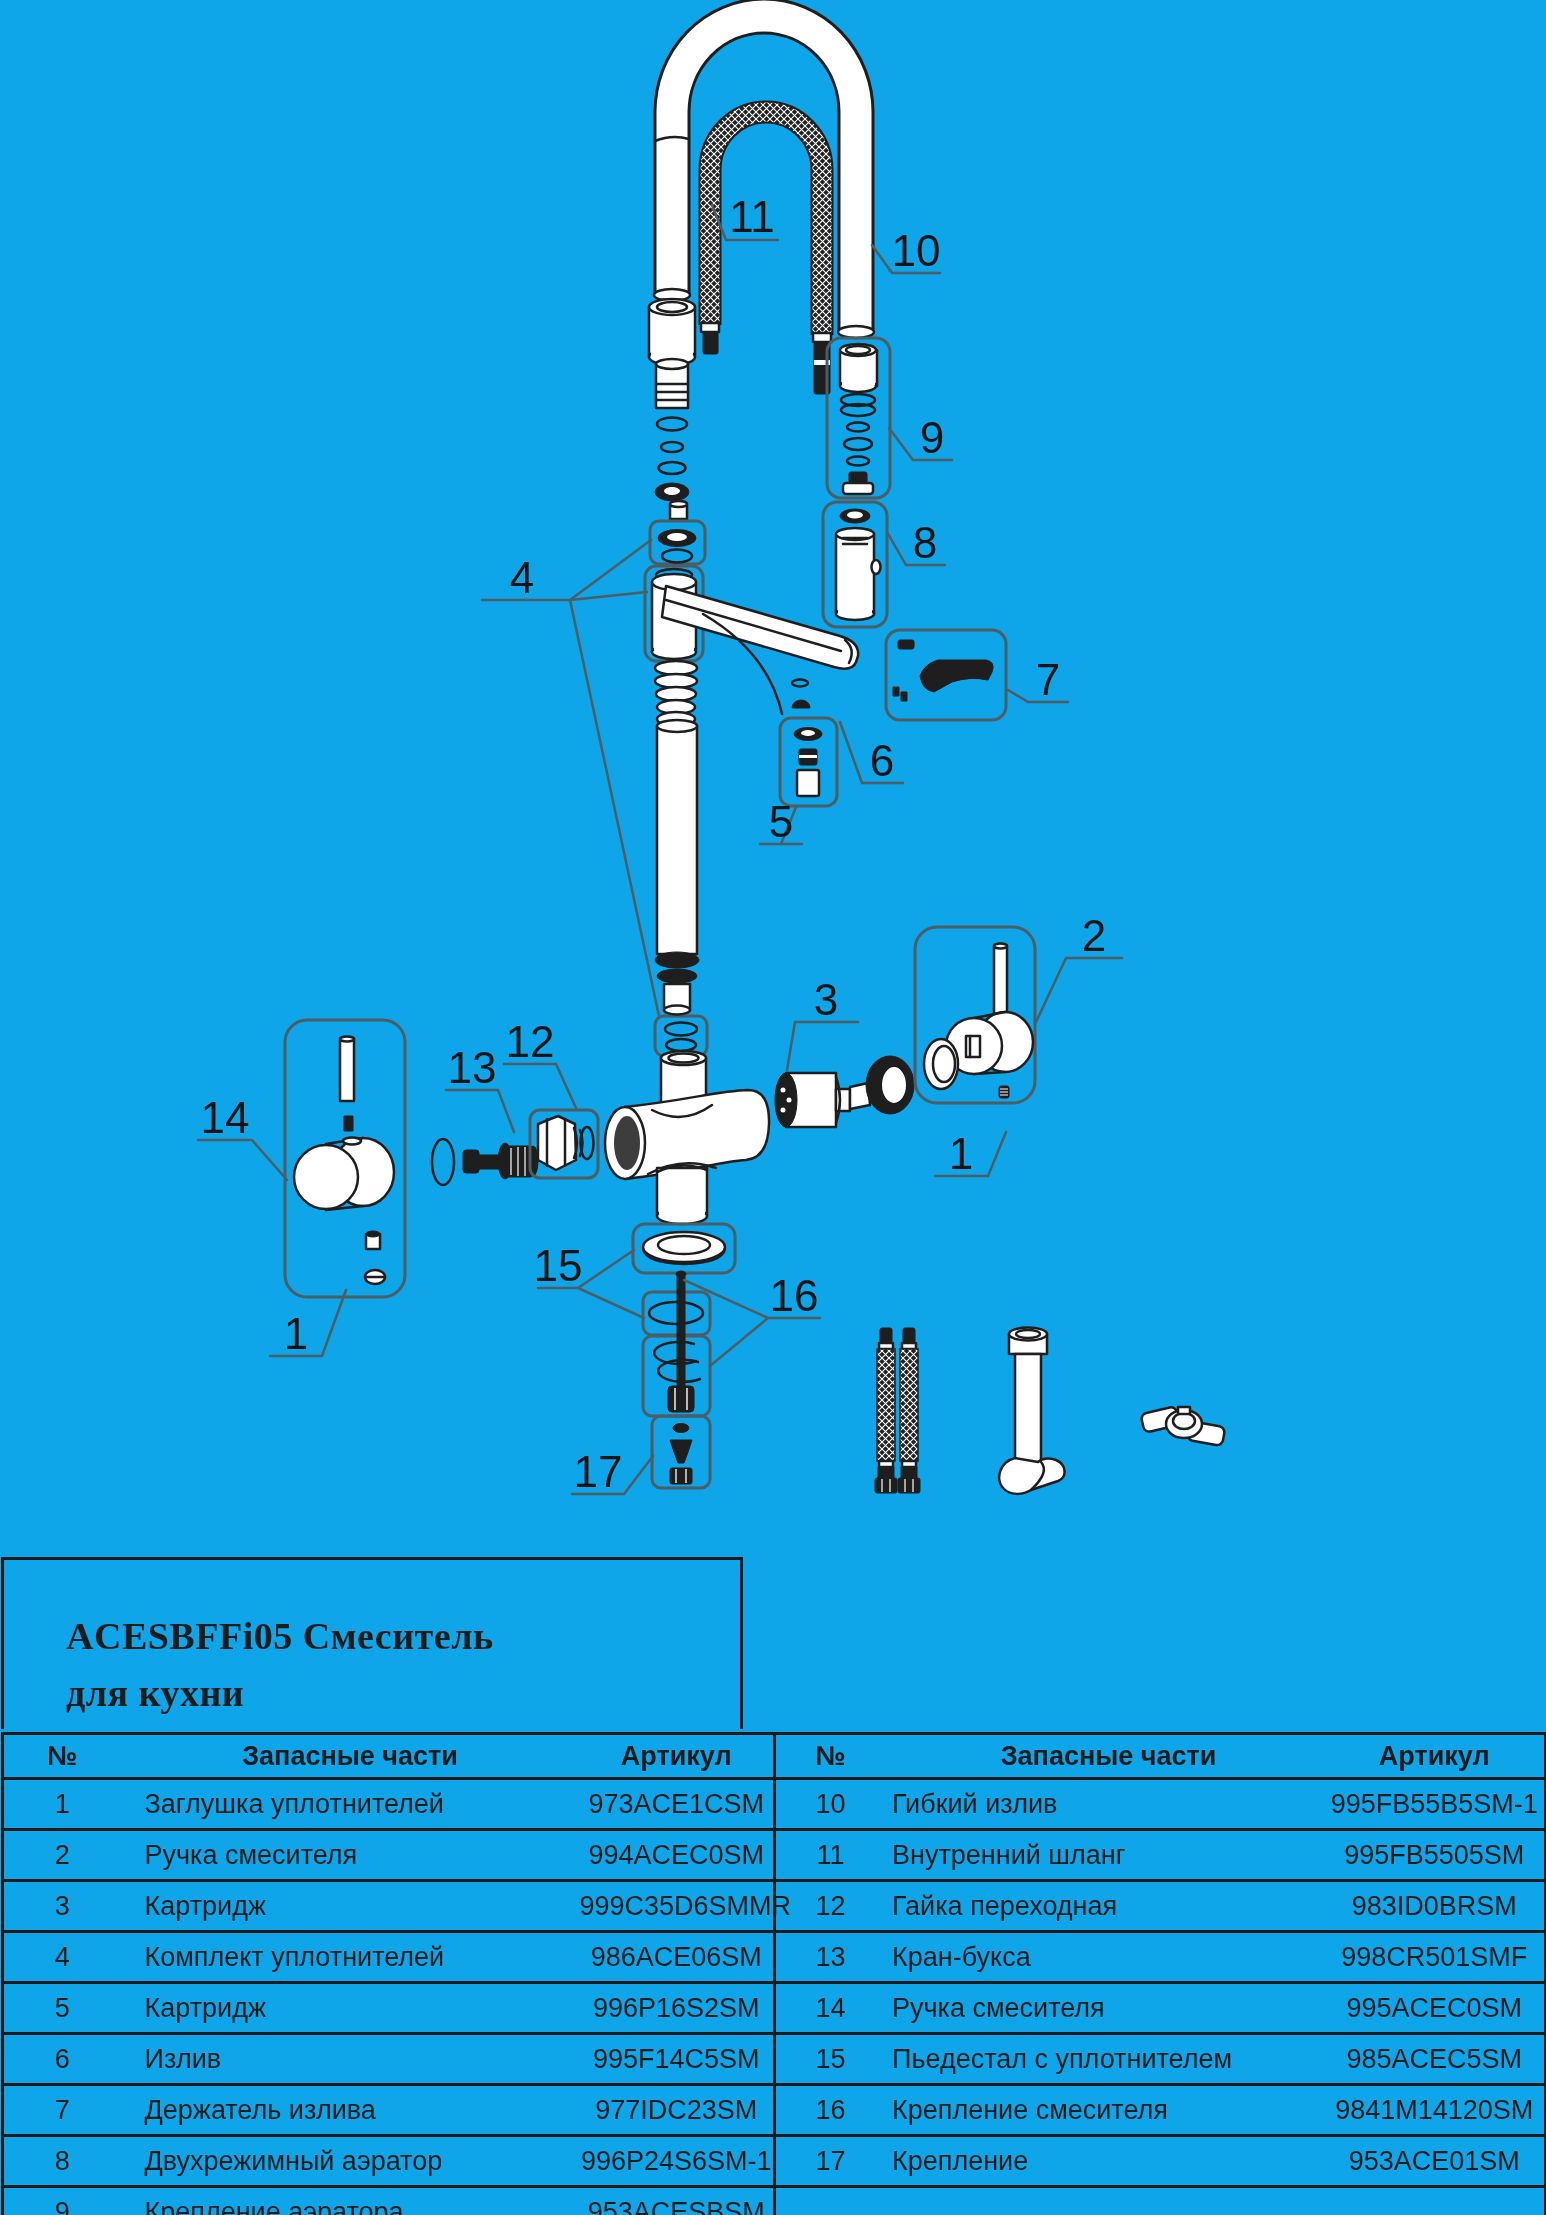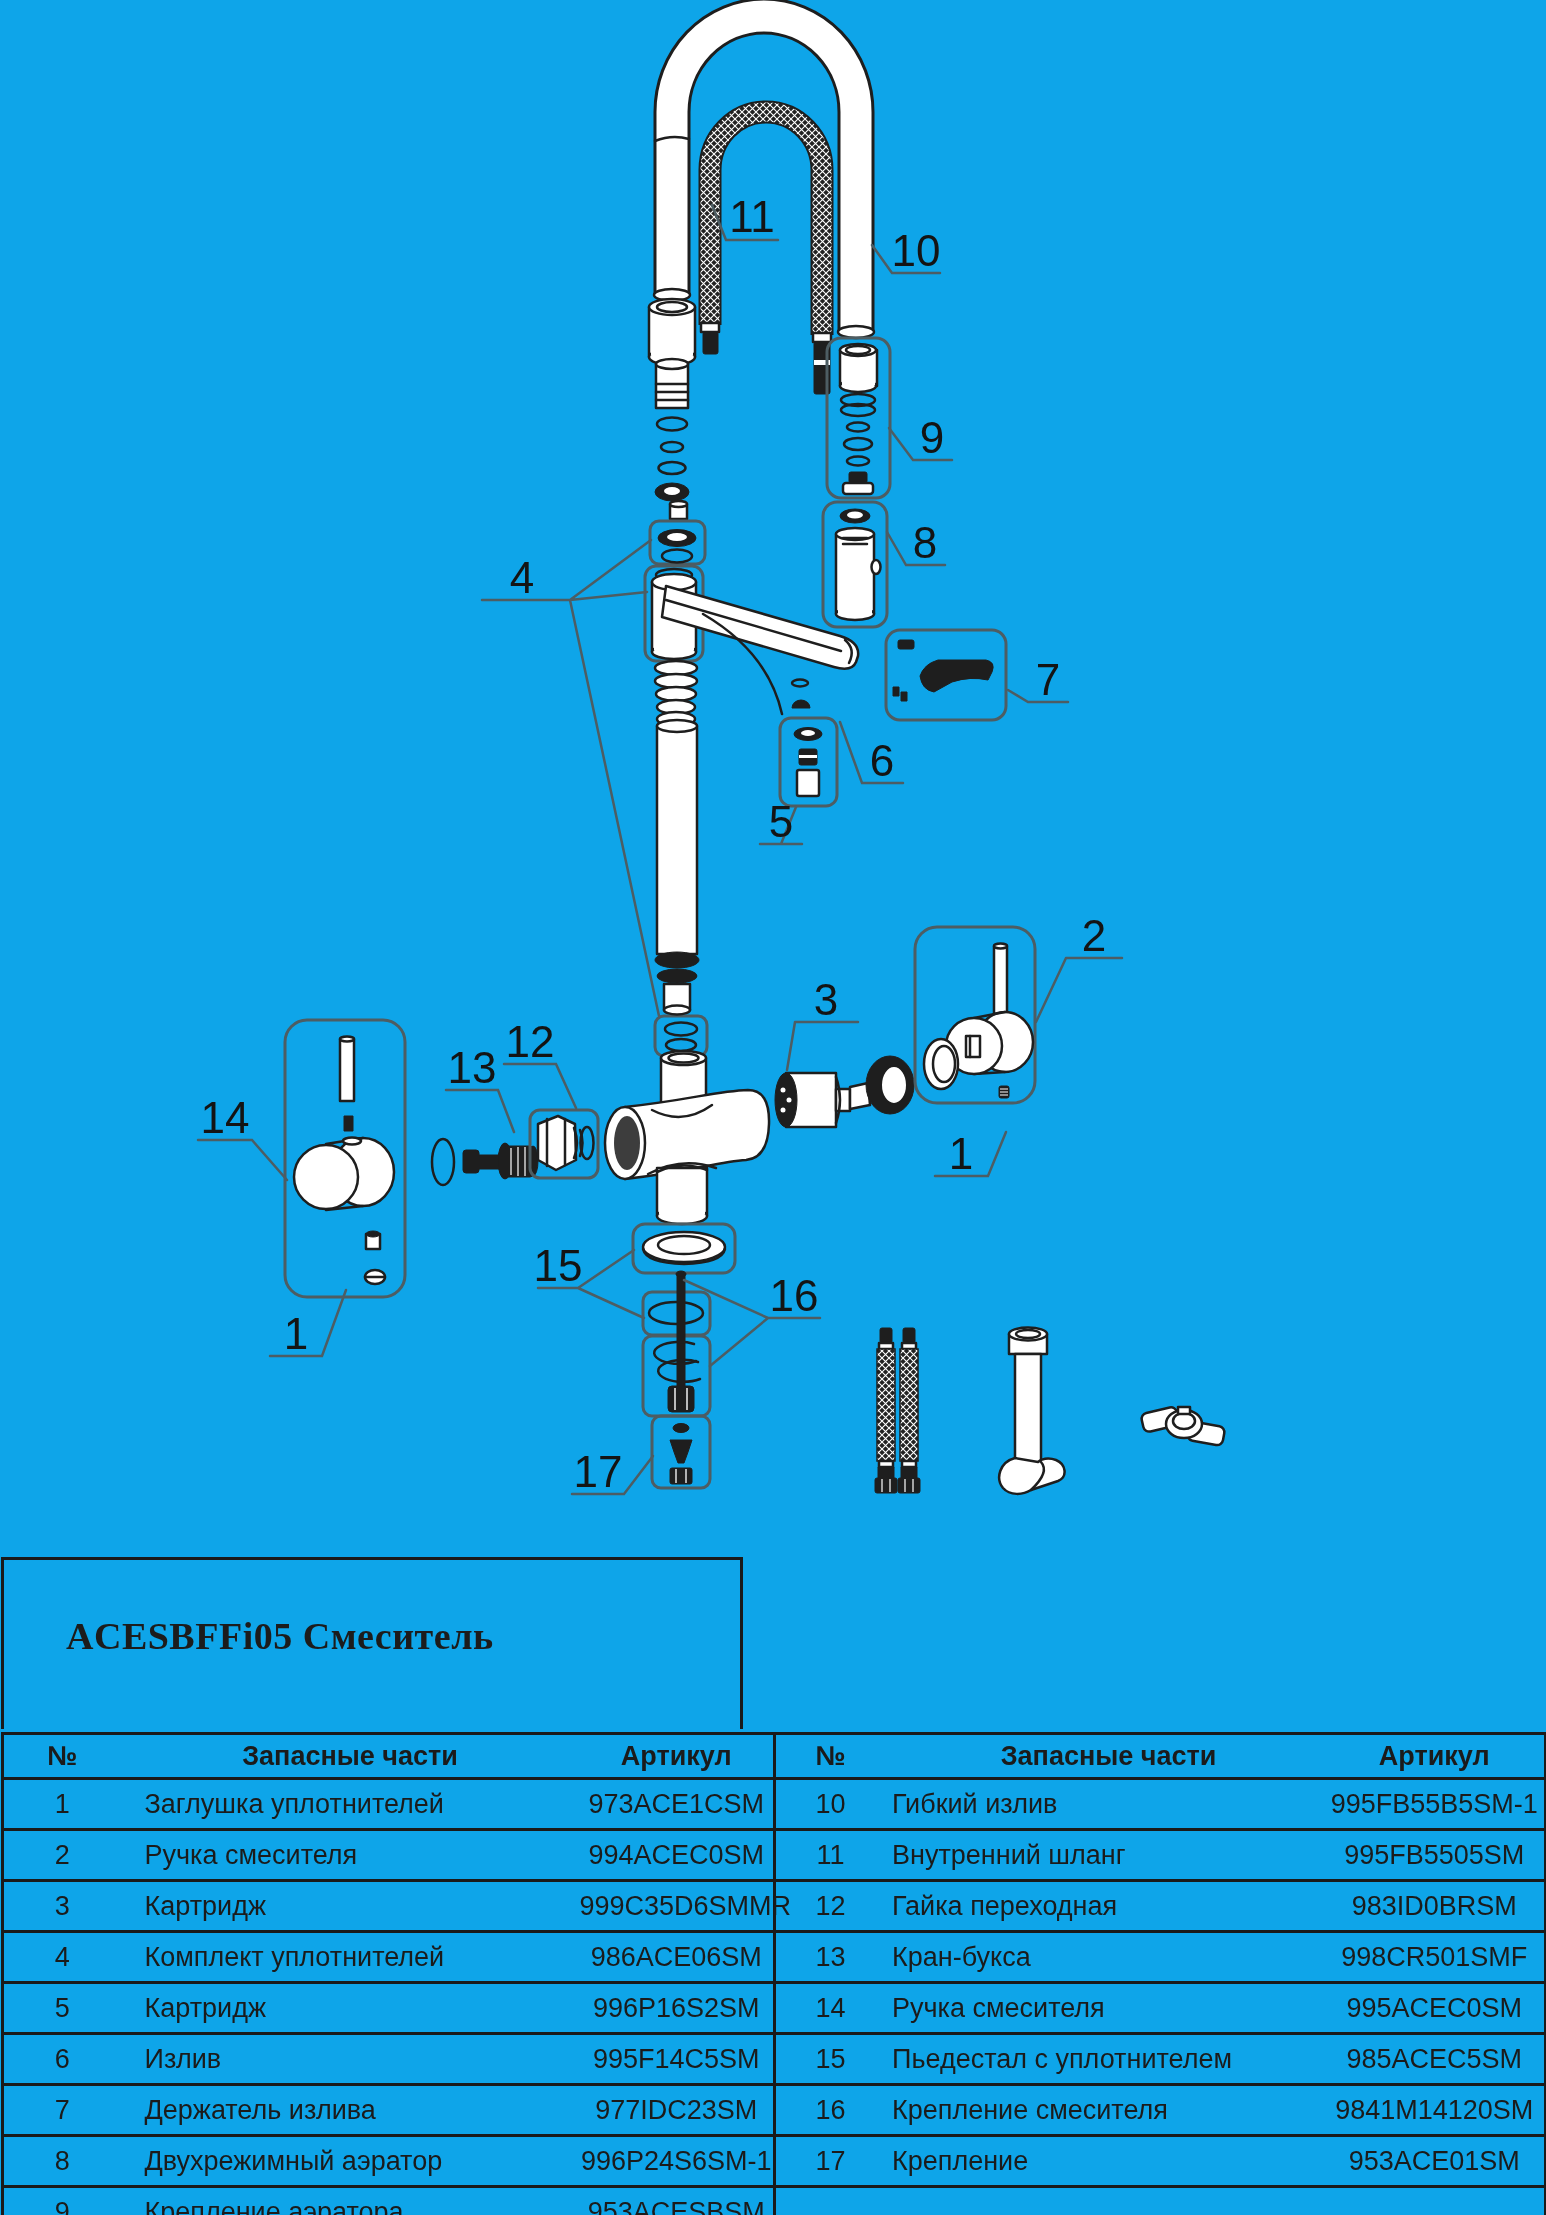--- a/index.html
+++ b/index.html
@@ -344,20 +344,21 @@
       <text class="num" x="296" y="1349">1</text>
       <text class="num" x="558" y="1281">15</text>
       <text class="num" x="794" y="1311">16</text>
       <text class="num" x="598" y="1487">17</text>
     </g>
   </svg>
 
   <div class="title-box">
     <div class="t">
       <div>ACESBFFi05 Смеситель</div>
+      <div>для кухни</div>
     </div>
   </div>
 
   <table class="parts left-t">
     <colgroup>
         <col style="width:118px">
         <col style="width:459px">
         <col style="width:195px">
       </colgroup>
     <thead>

